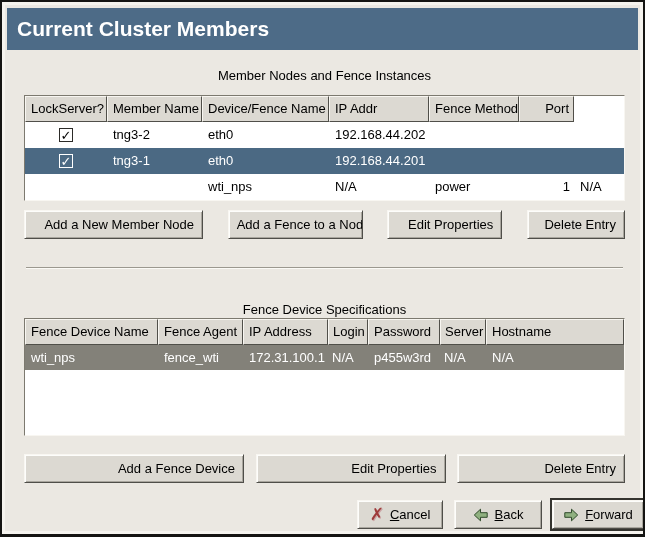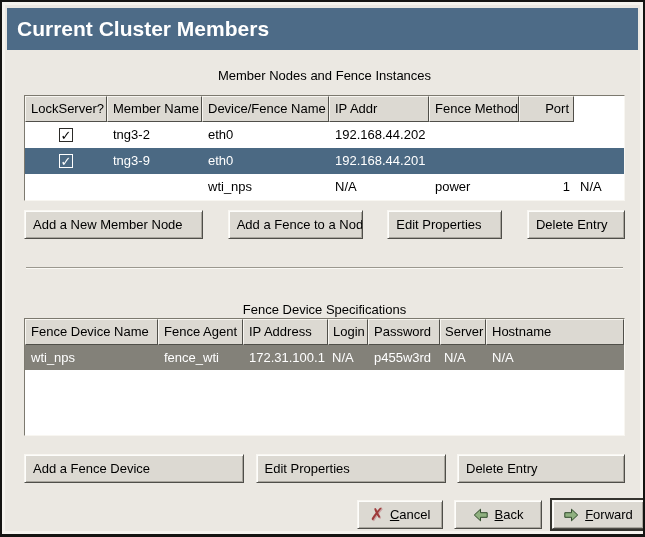--- a/index.html
+++ b/index.html
@@ -89,21 +89,21 @@
   #members-buttons { top:208px; }
   #fence-buttons   { top:452px; }
 
   .gtkbtn {
     height:29px;
     background:#dcd9d2;
     border:1px solid;
     border-color:#f9f7f2 #4f4e49 #4f4e49 #f9f7f2;
     box-shadow: inset 1px 1px 0 #fdfdfb, inset -1px -1px 0 #a9a69e;
     font-family:inherit; font-size:13px; color:#000;
-    text-align:left; line-height:25px;
+    text-align:right; line-height:25px;
     white-space:nowrap; overflow:hidden;
     padding:0 8px;
   }
   #members-buttons .b1{width:179px;} #members-buttons .b2{width:135px;}
   #members-buttons .b3{width:115px;} #members-buttons .b4{width:98px;}
   #fence-buttons .b1{width:220px;} #fence-buttons .b2{width:190px;} #fence-buttons .b3{width:168px;}
 
   .navbtn {
     position:absolute; top:498px; height:29px;
     display:flex; align-items:center; justify-content:center; gap:6px;
@@ -146,21 +146,21 @@
       <div class="td mc4">192.168.44.202</div>
       <div class="td mc5"></div>
       <div class="td mc6"></div>
       <div class="td mc7"></div>
     </div>
 
     <div class="trow sel-active">
       <div class="td mc1 cbcell">
         <span class="checkbox">✓</span>
       </div>
-      <div class="td mc2">tng3-9</div>
+      <div class="td mc2">tng3-1</div>
       <div class="td mc3">eth0</div>
       <div class="td mc4">192.168.44.201</div>
       <div class="td mc5"></div>
       <div class="td mc6"></div>
       <div class="td mc7"></div>
     </div>
 
     <div class="trow">
       <div class="td mc1 cbcell"></div>
       <div class="td mc2"></div>

